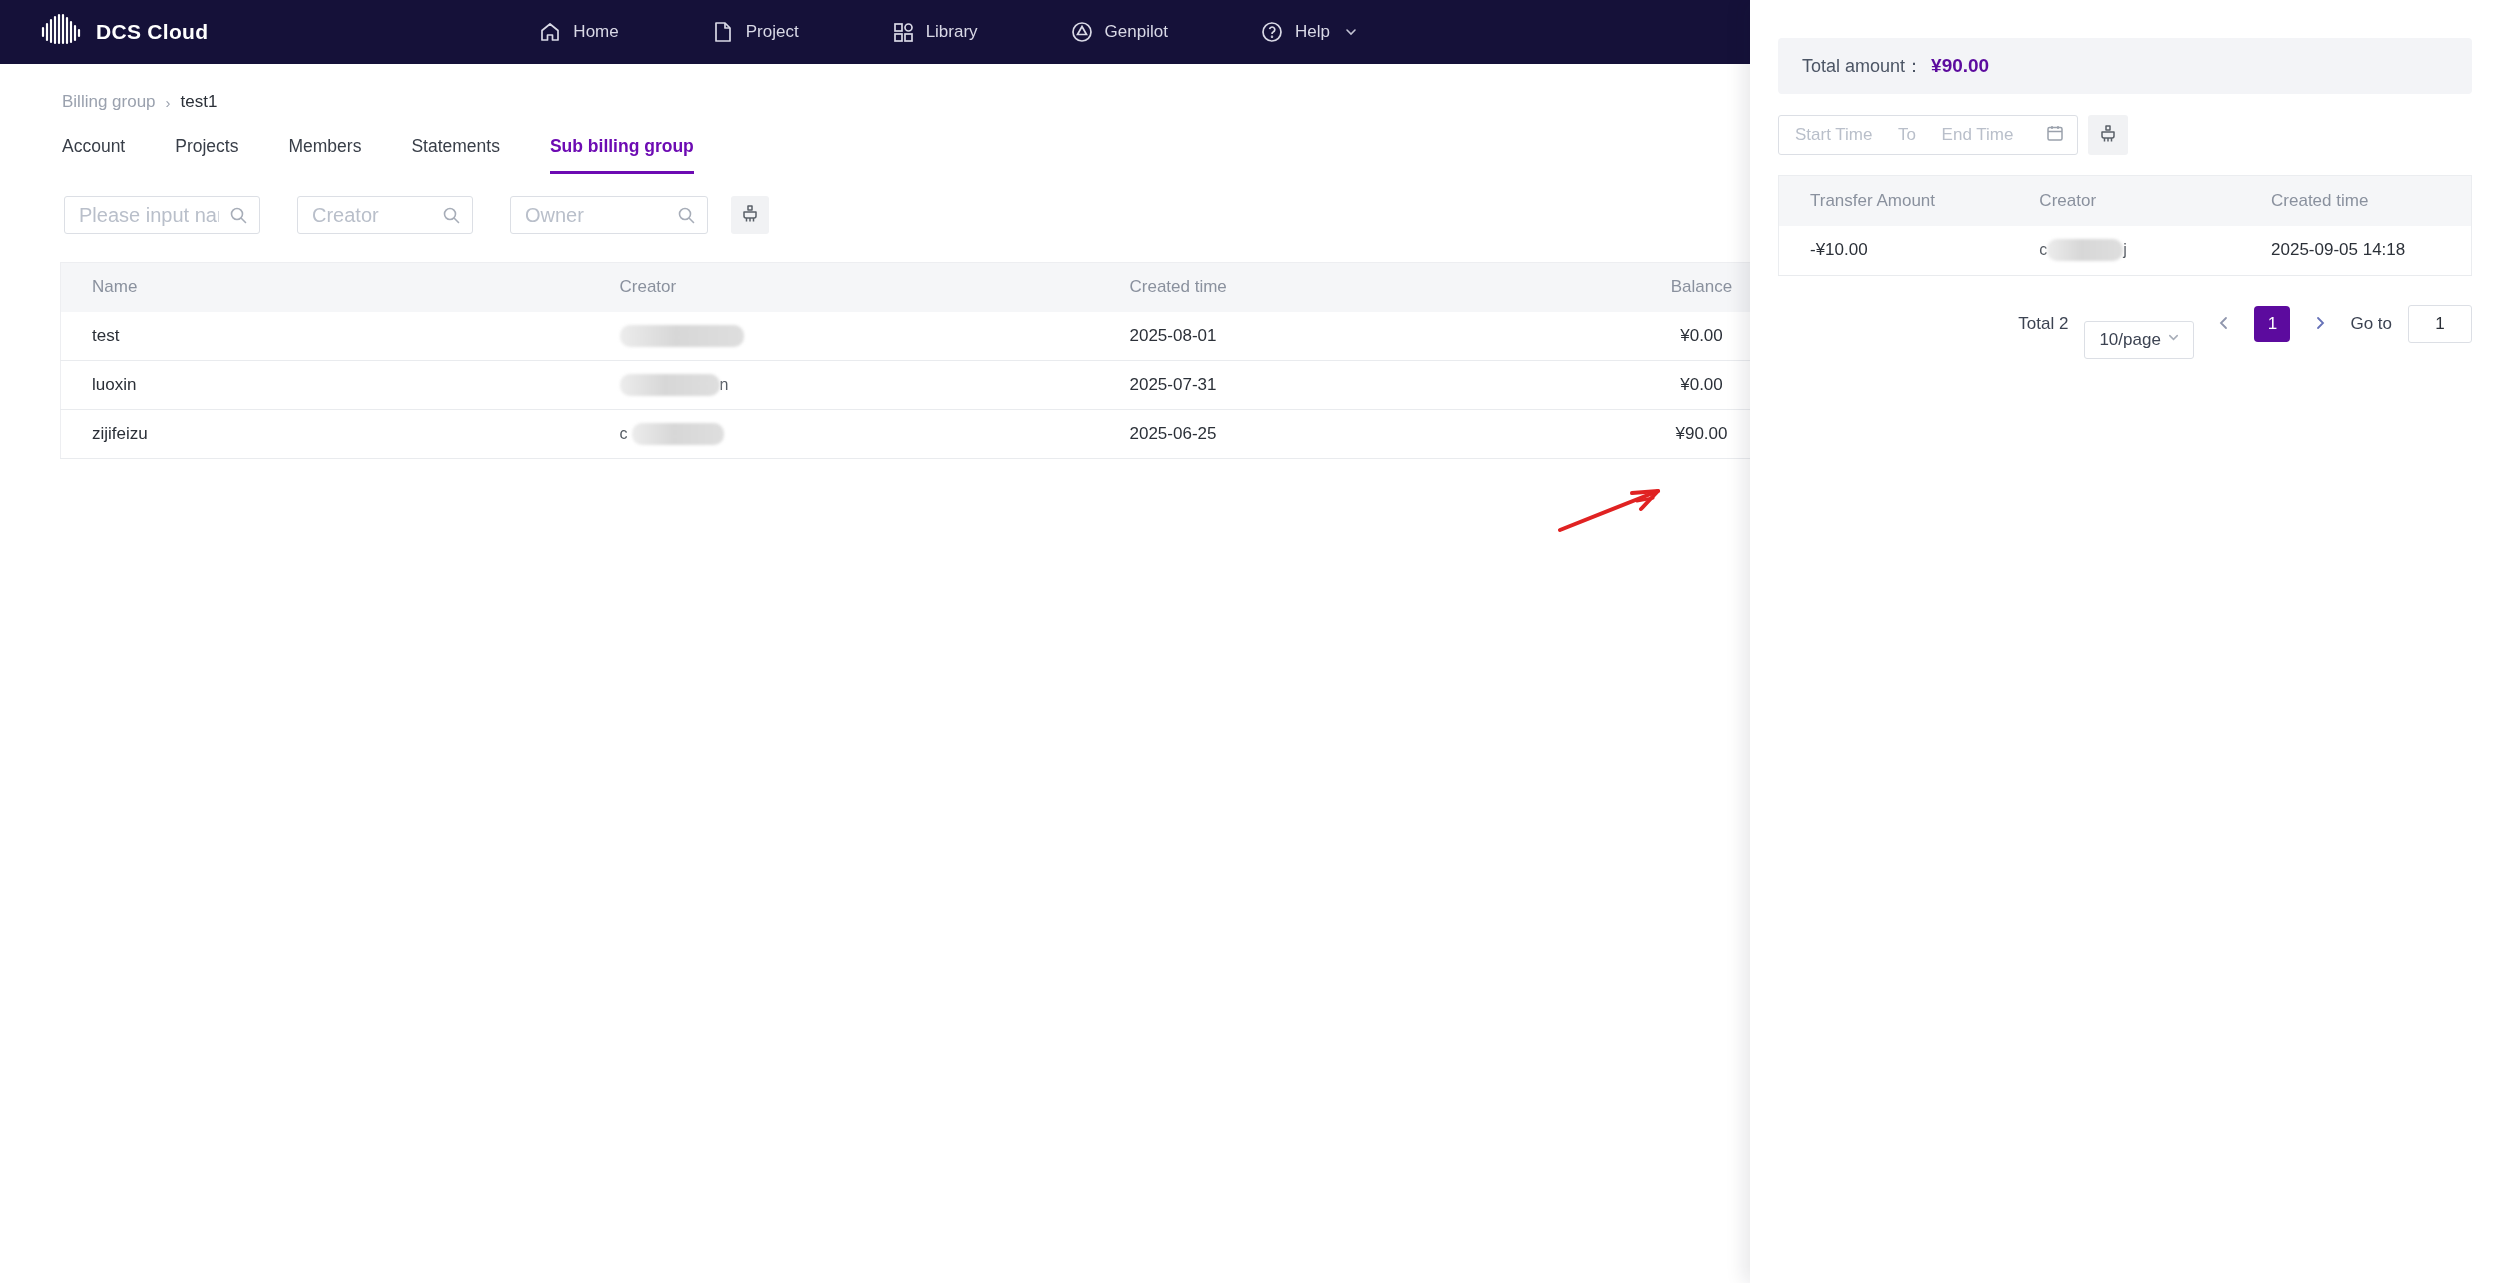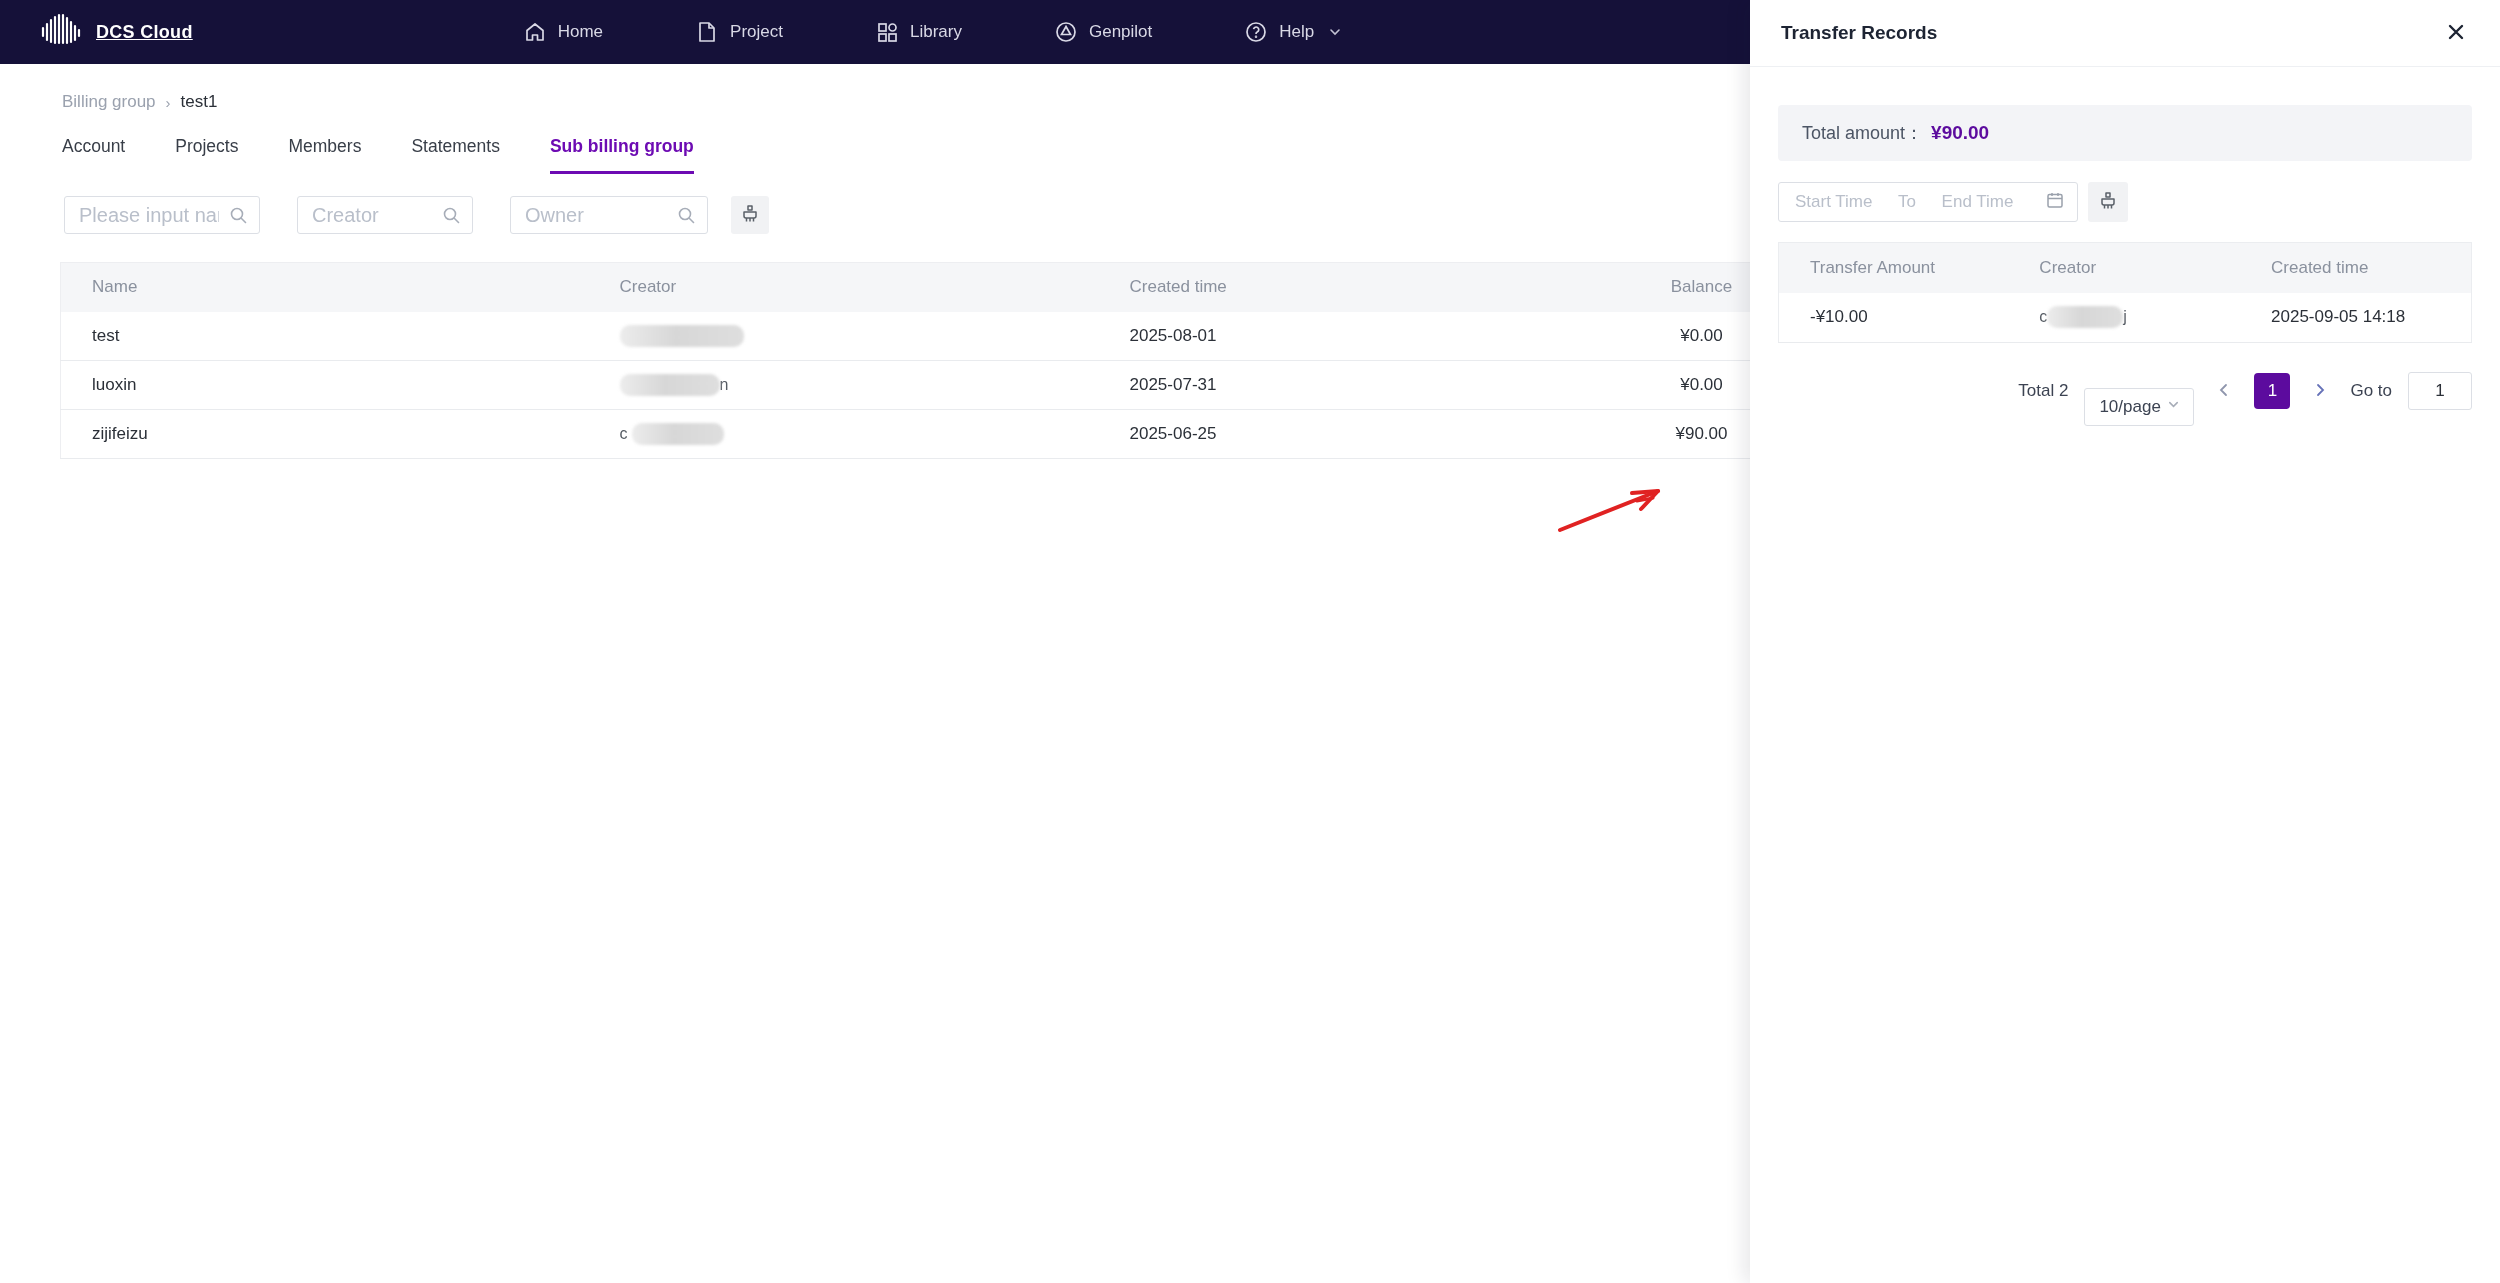--- a/index.html
+++ b/index.html
@@ -14,21 +14,21 @@
 
   
   .topnav {
     position:absolute; top:0; left:0; width:2500px; height:64px;
     background:#151139;
     display:flex; align-items:center;
     padding:0 40px;
     z-index:1;
   }
   .brand { display:flex; align-items:center; gap:14px; margin-right:330px; }
-  .brand-name { color:#ffffff; font-size:18px; font-weight:bold; letter-spacing:.3px;text-decoration:underline; }
+  .brand-name { color:#ffffff; font-size:21px; font-weight:bold; letter-spacing:.3px; }
   .nav-items { display:flex; align-items:center; gap:92px; }
   .nav-item { display:flex; align-items:center; gap:11px; color:#d9d9e6; font-size:17px; cursor:pointer; }
   .nav-item svg { display:block; }
   .nav-caret { margin-left:2px; color:#c3c3d4; }
 
   
   .main { position:absolute; top:64px; left:8px; width:1750px;padding-left:24px; }
   .breadcrumb { margin:28px 0 0 30px; font-size:17px; display:flex; align-items:center; gap:10px; }
   .crumb-parent { color:#9aa1ae; cursor:pointer; }
   .crumb-sep { color:#9aa1ae; font-size:15px; }
@@ -303,30 +303,20 @@
     <g stroke="#e02222" stroke-width="4" fill="none" stroke-linecap="round" stroke-linejoin="round">
       <path d="M14 58 L112 19"></path>
       <path d="M112 19 L86 21 M112 19 L95 37"></path>
       <path d="M107 26 L91 29" stroke-width="3"></path>
     </g>
   </svg>
 </div>
 
 <div class="drawer">
 
-  <div class="drawer-header">
-    <span class="drawer-title">Transfer Records</span>
-    <button class="close-btn">
-      <span>
-        <svg width="20" height="20" viewBox="0 0 20 20" fill="none" stroke="currentColor" stroke-width="2.4" stroke-linecap="round">
-            <path d="M4 4 L16 16 M16 4 L4 16"></path>
-          </svg>
-      </span>
-    </button>
-  </div>
 
   <div class="total-box">
     <span class="total-label">Total amount：</span>
     <span class="total-value">¥90.00</span>
   </div>
 
   <div class="drawer-filter">
     <div class="daterange">
       <span class="ph">Start Time</span>
       <span class="ph">To</span>

